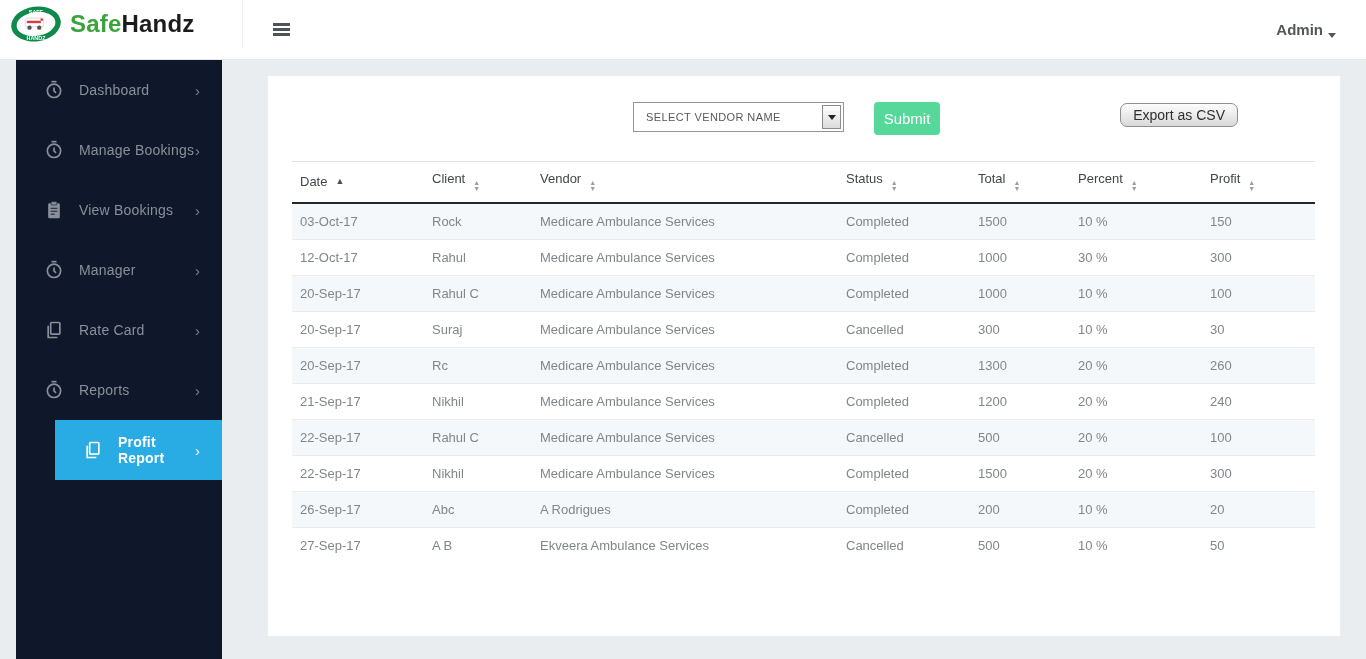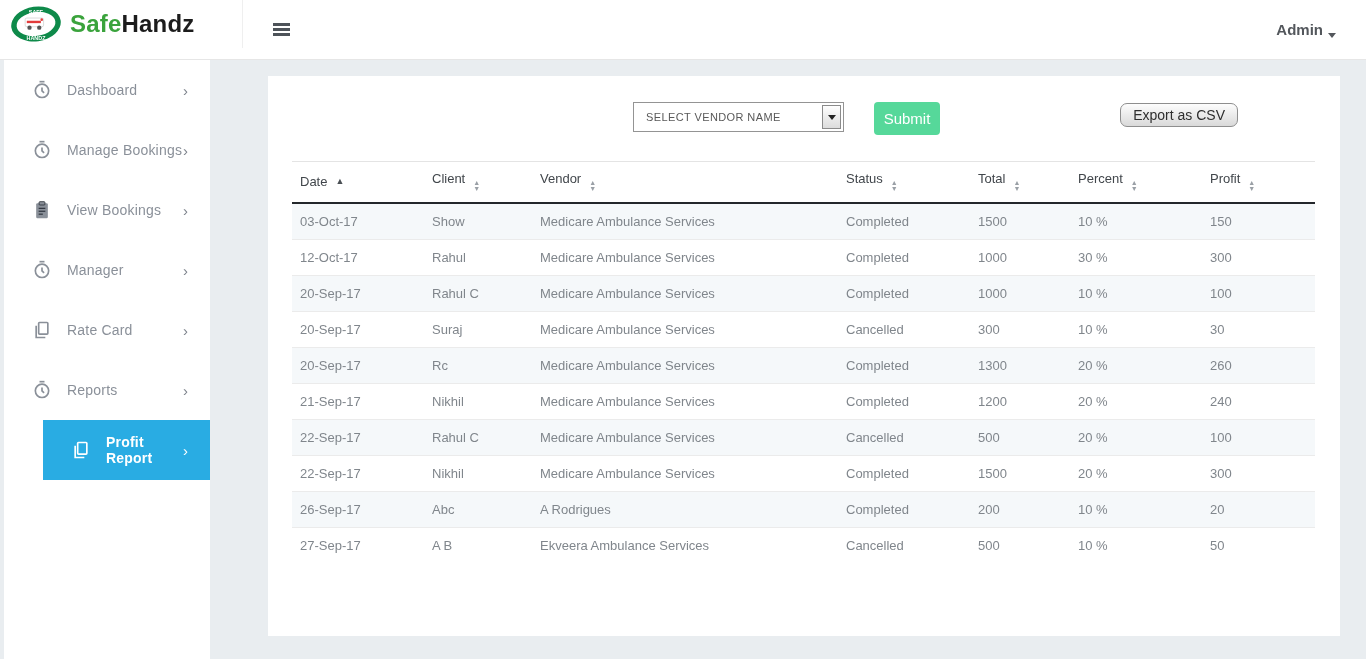--- a/index.html
+++ b/index.html
@@ -18,21 +18,21 @@
   .topbar-right { flex:1; display:flex; align-items:center; justify-content:space-between;
                   padding:0 30px 0 30px; }
   .hamburger { width:18px; cursor:pointer; }
   .hamburger span { display:block; width:17px; height:3px; background:#4d5359; margin:2px 0; }
   .admin-menu { display:flex; align-items:flex-end; gap:5px; cursor:pointer;
                 color:#53575c; font-size:15px; font-weight:700; }
   .caret-down { width:0; height:0; border-left:4px solid transparent; border-right:4px solid transparent;
                 border-top:5px solid #53575c; margin-top:2px; }
 
   
-  .sidebar { position:absolute; top:60px; left:4px; width:206px; height:599px; background:#ffffff; }
+  .sidebar { position:absolute; top:60px; left:16px; width:206px; height:599px; background:#0f172a; }
   .side-item { height:60px; display:flex; align-items:center; padding:0 22px 0 28px;
                color:#8a9099; font-size:14px; cursor:pointer; }
   .side-item .s-icon { width:20px; height:20px; margin-right:15px; flex:0 0 auto; }
   .side-item .s-label { flex:1; letter-spacing:.2px; }
   .side-item .chev { font-size:15px; color:#7d838c; font-weight:400; }
   .side-item.active { background:#29ace3; color:#ffffff; font-weight:700;margin-left:39px; }
   .side-item.active .chev { color:#ffffff; }
 
   
   .content { position:absolute; top:60px; left:243px; width:1123px; height:599px; }
@@ -247,21 +247,21 @@
                 </span></th>
               <th><span>Profit</span><span class="sort-both">
                   <span>▲</span>
                   <span>▼</span>
                 </span></th>
             </tr>
           </thead>
         <tbody>
             <tr class="odd">
               <td>03-Oct-17</td>
-              <td>Show</td>
+              <td>Rock</td>
               <td>Medicare Ambulance Services</td>
               <td>Completed</td>
               <td>1500</td>
               <td>10 %</td>
               <td>150</td>
             </tr>
             <tr class="even">
               <td>12-Oct-17</td>
               <td>Rahul</td>
               <td>Medicare Ambulance Services</td>

